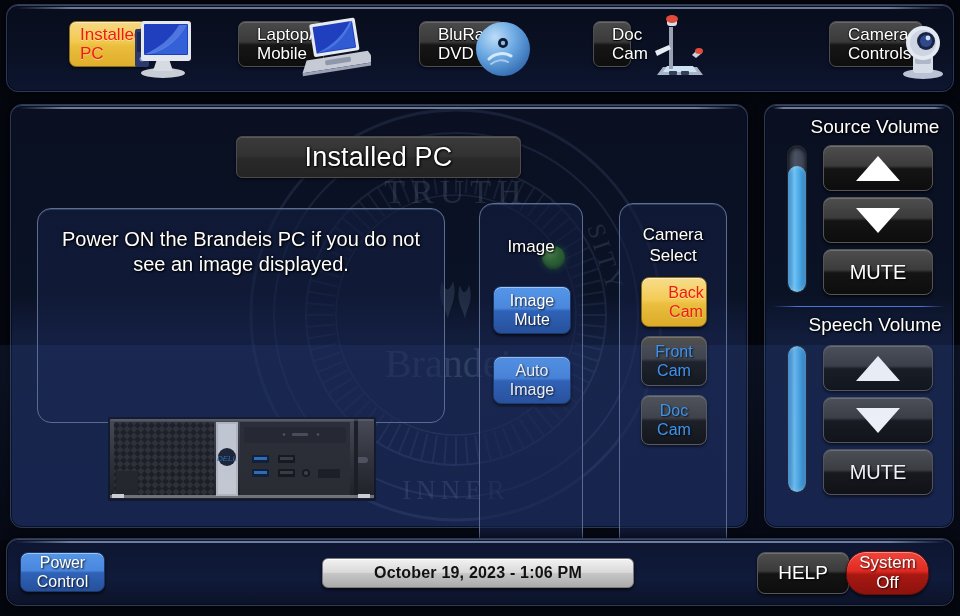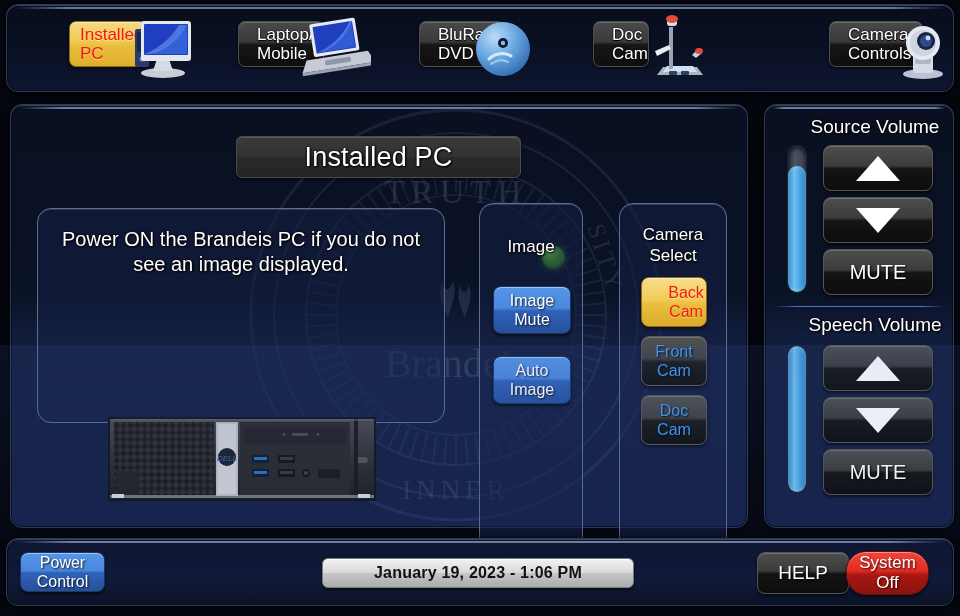--- a/index.html
+++ b/index.html
@@ -264,21 +264,21 @@
           <stop offset="100%" stop-color="#2f67ad"></stop>
         </radialGradient>
       </defs>
       <circle cx="28" cy="28" r="27" fill="url(#discg)"></circle>
       <circle cx="28" cy="22" r="5" fill="#0c1a33"></circle>
       <circle cx="28" cy="22" r="2.2" fill="#8fb6e0"></circle>
       <path d="M14 38c6-6 16-7 22-3" stroke="#d6e9fb" stroke-width="3" fill="none" stroke-linecap="round"></path>
       <path d="M16 43c5-4 12-5 17-2" stroke="#a8c9ea" stroke-width="2" fill="none" stroke-linecap="round"></path>
     </svg>
 
-    <div class="srcbtn dark" style="left:586px; top:16px; width:56px;">
+    <div class="srcbtn dark" style="left:586px; top:16px; width:38px;">
       <span class="srclabel">Doc
 Cam</span>
     </div>
     <svg class="srcicon" style="left:632px; top:6px;" width="72" height="72" viewBox="0 0 72 72">
       <path d="M24 56h34l6 8H18z" fill="#aab3c4"></path>
       <path d="M28 55h26l4 6H24z" fill="#cfe2f5"></path>
       <rect x="30" y="16" width="4" height="42" fill="#9aa3b4"></rect>
       <rect x="28" y="8" width="10" height="7" rx="3" fill="#d9dee8"></rect>
       <ellipse cx="33" cy="8" rx="6" ry="4" fill="#e24b3a"></ellipse>
       <path d="M16 40 L30 34 L32 38 L18 45z" fill="#e8ecf3"></path>
@@ -520,18 +520,18 @@
     </div>
     <div class="darkbtn" style="left:58px; top:344px; width:110px; height:46px;">MUTE</div>
   </div>
 
   <div id="band"></div>
 
   <div id="bottombar" class="frame"></div>
   <div class="bluebtn" id="roomctl">Power
 Control</div>
   <div id="clockbox">
-    <span id="clocktext">January 19, 2023  -  1:06 PM</span>
+    <span id="clocktext">October 19, 2023  -  1:06 PM</span>
   </div>
   <div class="darkbtn" id="helpbtn">HELP</div>
   <div id="sysoff">System
 Off</div>
 </div>
 
 </body></html>

